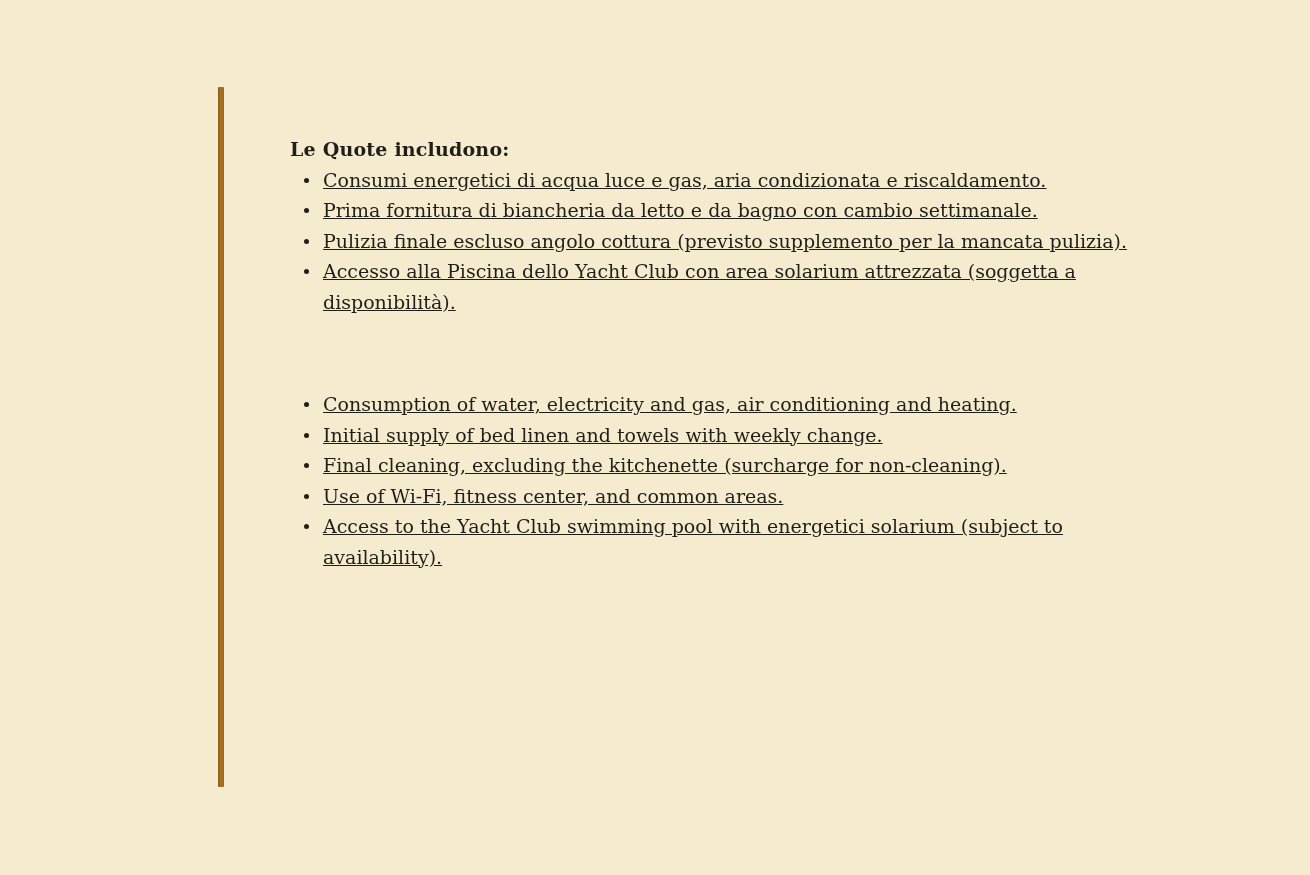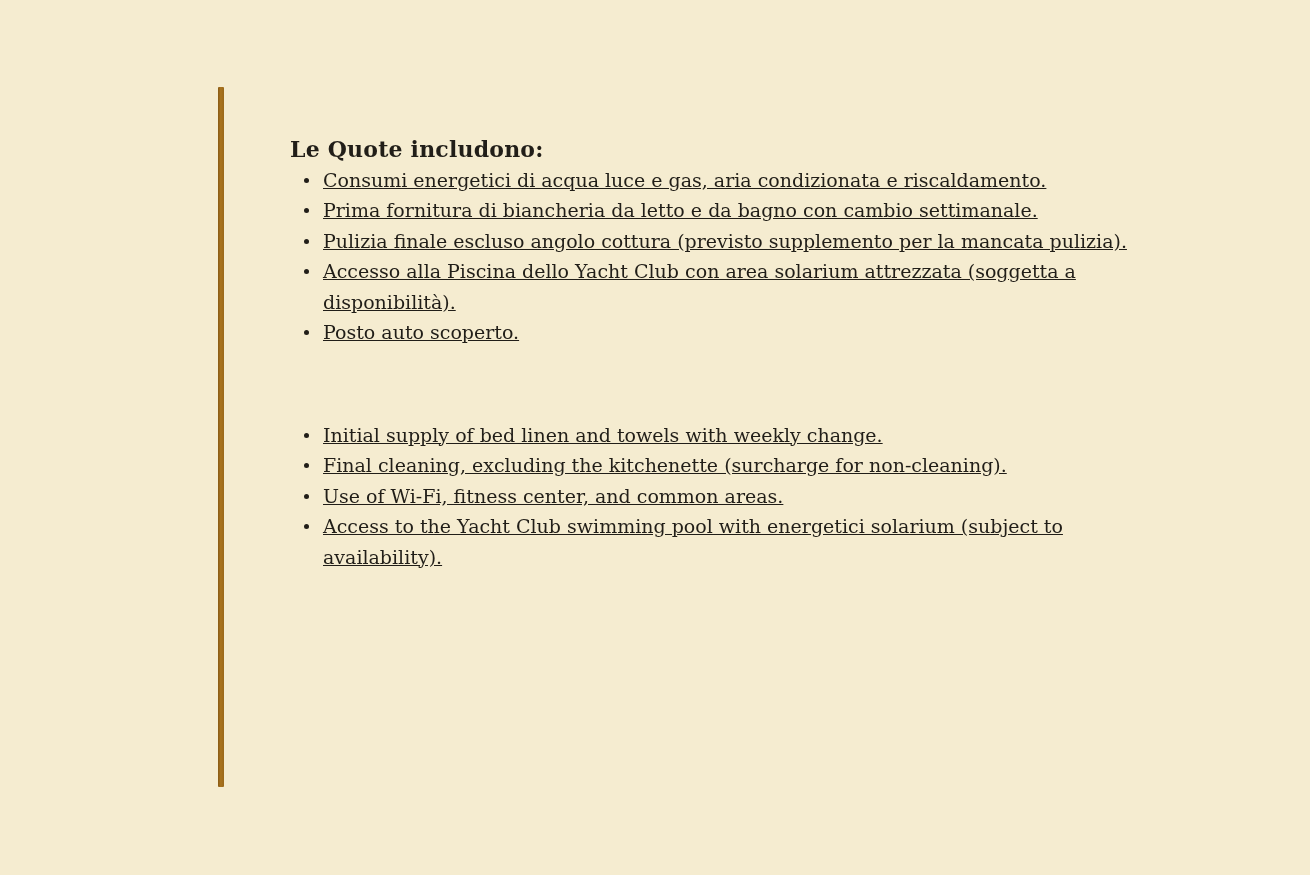--- a/index.html
+++ b/index.html
@@ -24,21 +24,21 @@
     background: linear-gradient(90deg, #875913 0%, #aa741e 45%, #9a681a 100%);
     border-radius: 1px;
   }
   .content {
     position: absolute;
     left: 290px;
     top: 134px;
     width: 840px;
   }
   .section-heading {
-    font-size: 22px;
+    font-size: 19px;
     line-height: 30.5px;
     font-weight: bold;
     margin: 0;
     letter-spacing: 0.2px;
   }
   ul.bullet-list {
     list-style: none;
     margin: 0;
     padding: 0;
   }
@@ -83,29 +83,29 @@
         <span class="item-text">Prima fornitura di biancheria da letto e da bagno con cambio settimanale.</span>
       </li>
       <li>
         <span class="dot"></span>
         <span class="item-text">Pulizia finale escluso angolo cottura (previsto supplemento per la mancata pulizia).</span>
       </li>
       <li>
         <span class="dot"></span>
         <span class="item-text">Accesso alla Piscina dello Yacht Club con area solarium attrezzata (soggetta a disponibilità).</span>
       </li>
-      <li>
-        <span class="dot"></span>
-        <span class="item-text">Posto auto scoperto.</span>
-      </li>
     </ul>
   </section>
 
   <section class="section section-english">
     <ul class="bullet-list">
+      <li>
+        <span class="dot"></span>
+        <span class="item-text">Consumption of water, electricity and gas, air conditioning and heating.</span>
+      </li>
       <li>
         <span class="dot"></span>
         <span class="item-text">Initial supply of bed linen and towels with weekly change.</span>
       </li>
       <li>
         <span class="dot"></span>
         <span class="item-text">Final cleaning, excluding the kitchenette (surcharge for non-cleaning).</span>
       </li>
       <li>
         <span class="dot"></span>

